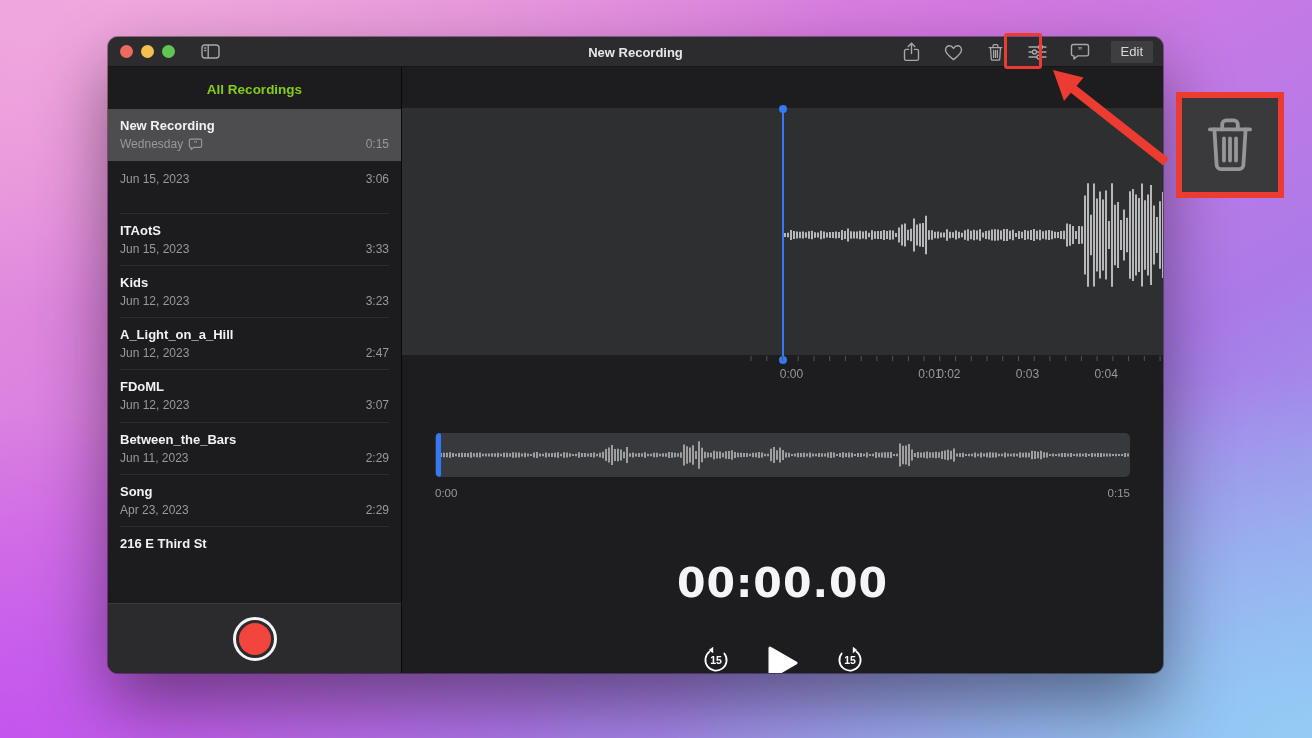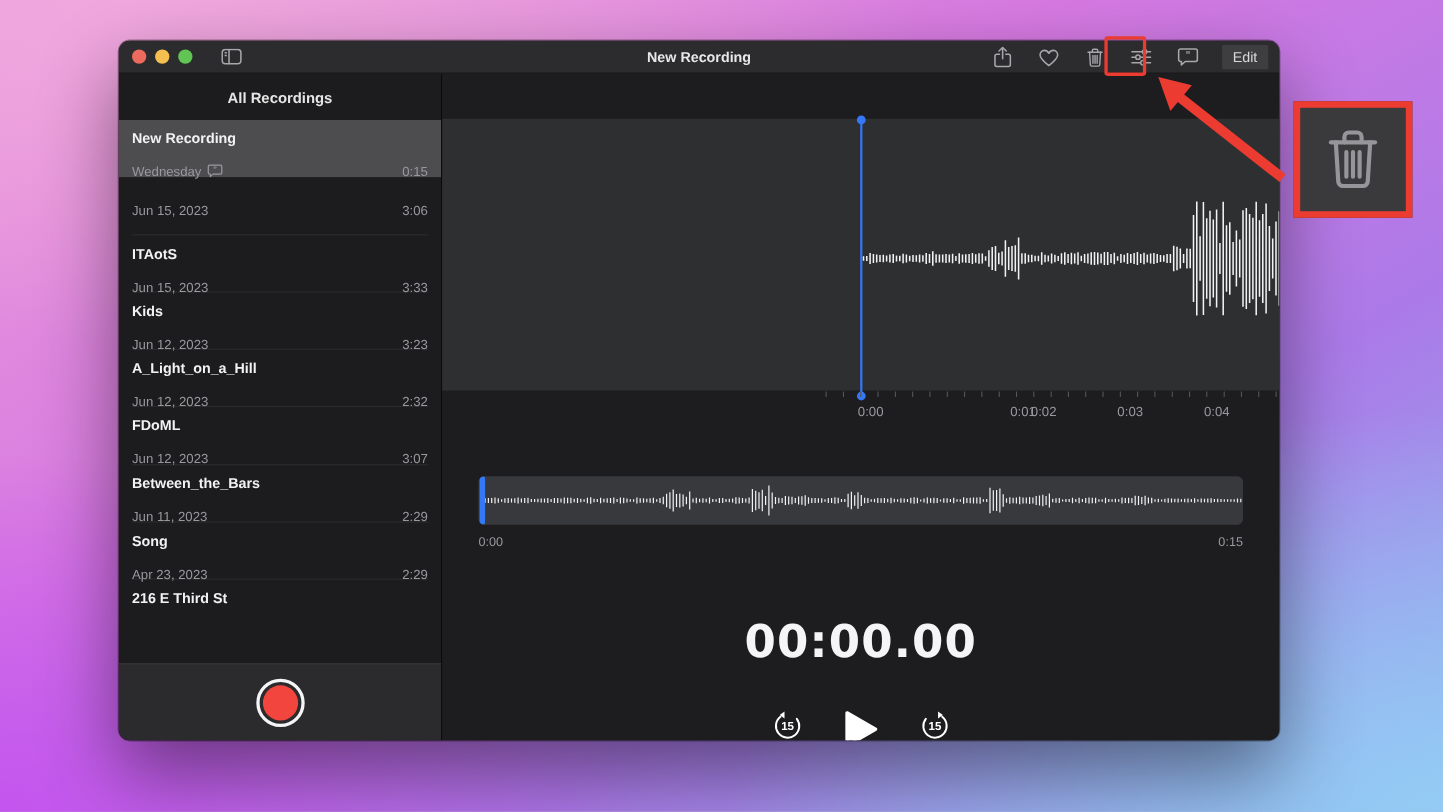--- a/index.html
+++ b/index.html
@@ -33,38 +33,38 @@
   }
   .toolbar { position:absolute; right:10px; top:0; height:30px; display:flex; align-items:center; gap:20px; }
   .tool-icon { color:#a8a8ac; display:flex; align-items:center; justify-content:center; width:22px; height:22px; }
   .edit-btn {
     background:#3e3e41; color:#d9d9db; font-size:13px; border:none; border-radius:1px;
     padding:3px 10px 4px; font-family:inherit; cursor:default;
   }
   
   .content { flex:1; display:flex; min-height:0; }
   .sidebar { width:294px; flex:0 0 294px; background:#1c1c1e; border-right:1px solid #0a0a0b; display:flex; flex-direction:column; }
-  .sb-header { text-align:center; color:#e5e5e5; font-size:13.5px; font-weight:700; padding:15px 0 12px; }
+  .sb-header { text-align:center; color:#84cc16; font-size:13.5px; font-weight:700; padding:15px 0 12px; }
   .search-wrap { padding:0 11px 10px; }
   .search-field {
     background:#3a3a3d; border-radius:7px; height:26px; display:flex; align-items:center; padding:0 8px; gap:5px;
   }
   .search-field input {
     background:transparent; border:none; outline:none; color:#c8c8cc; font-size:13px; width:100%;
     font-family:inherit;
   }
   .search-field input::placeholder { color:#98989d; }
   .rec-list { flex:1; overflow:hidden; display:flex; flex-direction:column; }
   .rec-row { height:52.3px; flex:0 0 52.3px; padding:8px 12px 0; position:relative; }
   .rec-row.selected { background:#4d4d50; }
   .rec-row:not(.selected):not(:last-child)::after {
     content:""; position:absolute; left:12px; right:12px; bottom:0; height:1px; background:rgba(255,255,255,.07);
   }
   .rec-title { color:#f2f2f4; font-size:13px; font-weight:700; line-height:17px; white-space:nowrap; }
-  .rec-sub { display:flex; color:#98989d; font-size:12px; margin-top:15px; gap:5px; }
+  .rec-sub { display:flex; align-items:center; color:#98989d; font-size:12px; margin-top:3px; gap:5px; }
   .rec-date { flex:0 0 auto; }
   .rec-dur { margin-left:auto; }
   .sb-footer {
     flex:0 0 70px; background:#2b2b2d; border-top:1px solid #3a3a3c;
     display:flex; align-items:center; justify-content:center;
   }
   .record-btn { width:44px; height:44px; border-radius:50%; border:3px solid #f5f5f7; background:transparent;
     display:flex; align-items:center; justify-content:center; cursor:default; }
   .record-dot { width:32px; height:32px; border-radius:50%; }
   
@@ -201,21 +201,21 @@
             <div class="rec-title">Kids</div>
             <div class="rec-sub">
               <span class="rec-date">Jun 12, 2023</span>
               <span class="rec-dur">3:23</span>
             </div>
           </div>
           <div class="rec-row">
             <div class="rec-title">A_Light_on_a_Hill</div>
             <div class="rec-sub">
               <span class="rec-date">Jun 12, 2023</span>
-              <span class="rec-dur">2:32</span>
+              <span class="rec-dur">2:47</span>
             </div>
           </div>
           <div class="rec-row">
             <div class="rec-title">FDoML</div>
             <div class="rec-sub">
               <span class="rec-date">Jun 12, 2023</span>
               <span class="rec-dur">3:07</span>
             </div>
           </div>
           <div class="rec-row">

